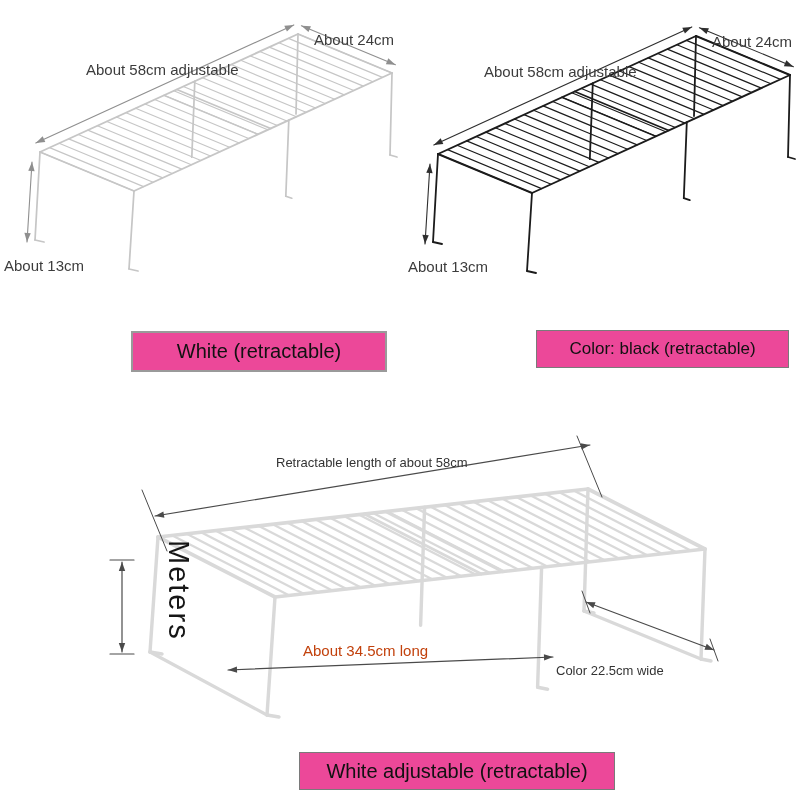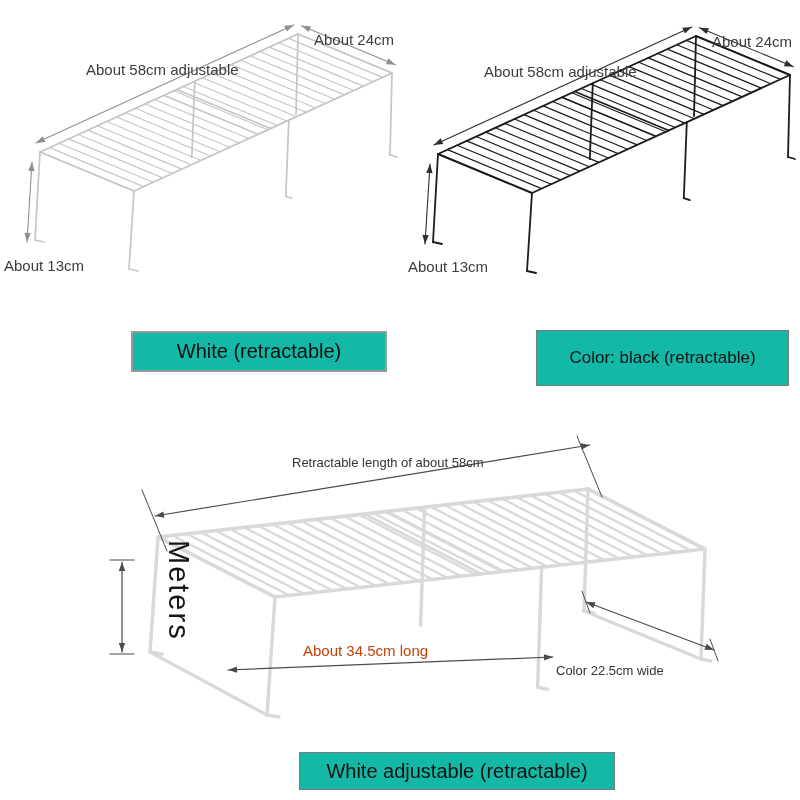--- a/index.html
+++ b/index.html
@@ -5,21 +5,21 @@
   *{margin:0;padding:0;box-sizing:border-box}
   html,body{background:#ffffff}
   body{font-family:"Liberation Sans","DejaVu Sans",sans-serif}
   .canvas{position:relative;width:800px;height:800px;background:#fff;overflow:hidden}
   .canvas > svg{position:absolute;left:0;top:0}
   .dim{position:absolute;white-space:nowrap;color:#3c3c3c}
   .s11{font-size:15px}
   .s13{font-size:13px;color:#333}
   .s15{font-size:15px;color:#c2410c}
   .labelbox{position:absolute;display:flex;align-items:center;justify-content:center;
-            background:#14b8a6;color:#111;text-align:center}
+            background:#ec4899;color:#111;text-align:center}
   .b-heavy{border:2px solid #9a9a9a}
   .b-light{border:1.5px solid #7a7a7a}
   .vert{position:absolute;writing-mode:vertical-rl;font-size:29px;color:#161616;
         letter-spacing:2px;font-weight:500}
 </style>
 </head>
 <body>
 
 <div class="canvas">
 
@@ -209,28 +209,28 @@
     </svg>
 
   <div class="dim s11" style="left:314px;top:31px">About 24cm</div>
   <div class="dim s11" style="left:86px;top:61px">About 58cm adjustable</div>
   <div class="dim s11" style="left:4px;top:257px">About 13cm</div>
 
   <div class="dim s11" style="left:712px;top:33px">About 24cm</div>
   <div class="dim s11" style="left:484px;top:63px">About 58cm adjustable</div>
   <div class="dim s11" style="left:408px;top:258px">About 13cm</div>
 
-  <div class="dim s13" style="left:292px;top:455px">Retractable length of about 58cm</div>
+  <div class="dim s13" style="left:276px;top:455px">Retractable length of about 58cm</div>
   <div class="vert" style="left:162px;top:540px;height:134px">Meters</div>
   <div class="dim s15" style="left:303px;top:642px">About 34.5cm long</div>
   <div class="dim s13" style="left:556px;top:663px">Color 22.5cm wide</div>
 
   <div class="labelbox b-heavy" style="left:131px;top:331px;width:256px;height:41px;font-size:20px">
     <span>White (retractable)</span>
   </div>
-  <div class="labelbox b-light" style="left:536px;top:330px;width:253px;height:56px;font-size:17px">
+  <div class="labelbox b-light" style="left:536px;top:330px;width:253px;height:38px;font-size:17px">
     <span>Color: black (retractable)</span>
   </div>
   <div class="labelbox b-light" style="left:299px;top:752px;width:316px;height:38px;font-size:20px">
     <span>White adjustable (retractable)</span>
   </div>
 
 </div>
 
 </body></html>

